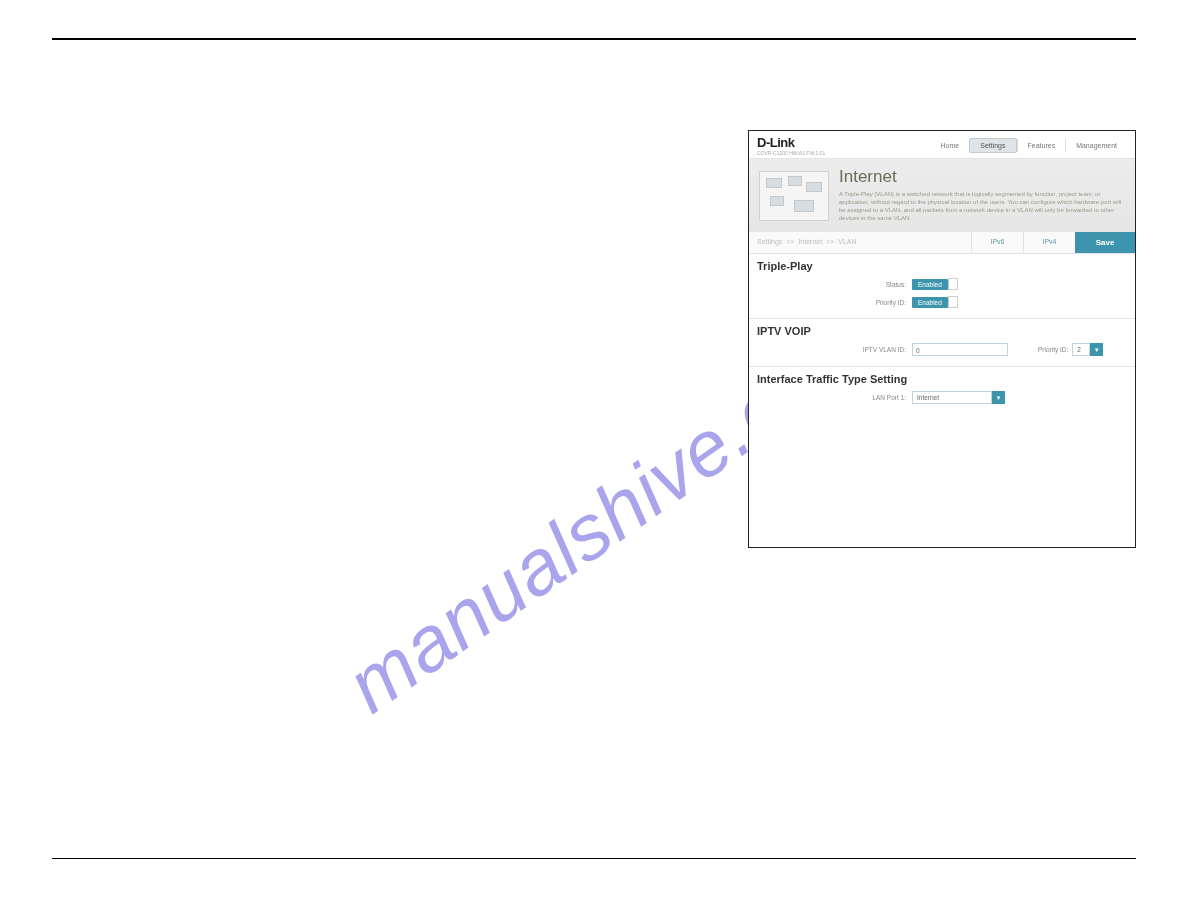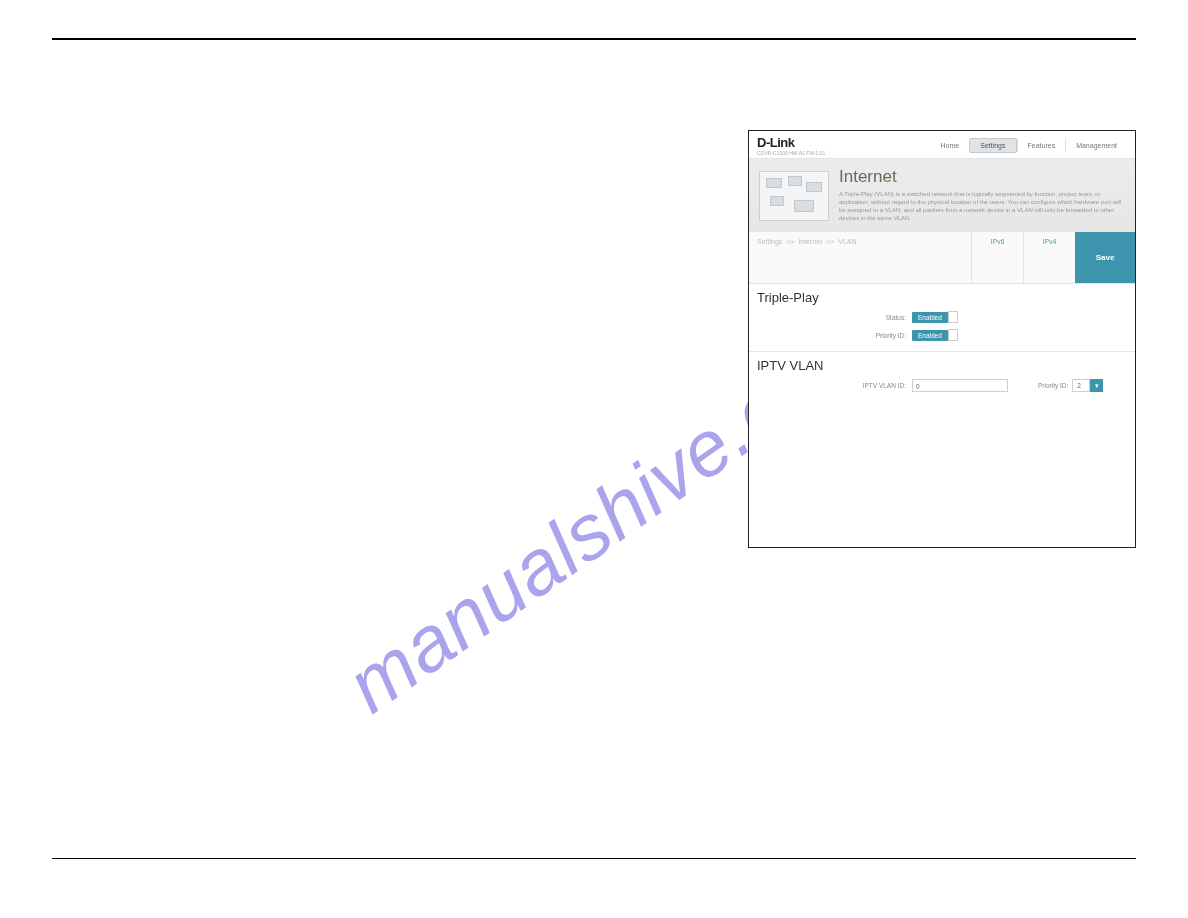--- a/index.html
+++ b/index.html
@@ -22,25 +22,25 @@
   .hero { background: linear-gradient(#ececec,#e6e6e6); padding: 8px 10px 10px 90px; position: relative; min-height: 70px; }
   .hero-icon { position: absolute; left: 10px; top: 12px; width: 70px; height: 50px; border: 1px solid #d0d0d0; background: #f5f5f5; }
   .hero-icon .chip { position: absolute; background: #d8dde1; border: 1px solid #c3c8cc; }
   .hero-title { font-size: 17px; color: #6a6a5a; font-weight: 400; margin-bottom: 3px; }
   .hero-desc { font-size: 6px; color: #9a9a8c; line-height: 1.35; }
 
   .subbar { display: flex; align-items: stretch; border-bottom: 1px solid #e3e3e3; background: #fafafa; }
   .breadcrumb { flex: 1; padding: 6px 8px; font-size: 7px; color: #bdbdbd; }
   .breadcrumb .bc-sep { color: #bdbdbd; padding: 0 2px; }
   .subtab { width: 52px; text-align: center; padding: 6px 0; font-size: 7px; color: #5d97ad; border-left: 1px solid #e3e3e3; }
-  .save-btn { width: 60px; text-align: center; padding: 21px 0; font-size: 8px; color: #fff; background: #3d95ad; font-weight: bold; }
+  .save-btn { width: 60px; text-align: center; padding: 6px 0; font-size: 8px; color: #fff; background: #3d95ad; font-weight: bold; }
 
   .section { padding: 6px 8px 4px 8px; border-bottom: 1px solid #e6e6e6; }
   .section:last-child { border-bottom: none; }
-  .section-title { font-size: 13px; font-weight: normal; color: #333; margin-bottom: 6px; }
+  .section-title { font-size: 11px; font-weight: bold; color: #333; margin-bottom: 6px; }
   .row { display: flex; align-items: center; margin-bottom: 6px; }
   .row-label { width: 155px; text-align: right; font-size: 6.5px; color: #888; padding-right: 6px; }
   .toggle { display: inline-flex; align-items: center; }
   .toggle-on { background: #3d95ad; color: #fff; font-size: 6.5px; padding: 2px 6px; border-radius: 1px; }
   .toggle-knob { width: 10px; height: 12px; background: #fff; border: 1px solid #ccc; }
   .text-input { width: 96px; height: 13px; border: 1px solid #bcd6df; background: #fff; font-size: 6.5px; color: #666; padding: 0 3px; line-height: 13px; }
   .select-wrap { display: inline-flex; align-items: stretch; height: 13px; }
   .select-box { border: 1px solid #bcd6df; background:#fff; font-size: 6.5px; color:#666; padding: 0 4px; line-height: 11px; min-width: 18px; display:flex; align-items:center; }
   .select-box.wide { min-width: 80px; }
   .select-caret { width: 13px; background: #3d95ad; color: #fff; display:flex; align-items:center; justify-content:center; font-size:7px; }
@@ -108,28 +108,38 @@
       <div class="row-label">Priority ID:</div>
       <div class="toggle">
         <span class="toggle-on">Enabled</span>
         <span class="toggle-knob"></span>
       </div>
     </div>
   </div>
 
 
   <div class="section">
-    <div class="section-title">IPTV VLAN</div>
+    <div class="section-title">IPTV VOIP</div>
     <div class="row">
       <div class="row-label">IPTV VLAN ID:</div>
       <div class="text-input">0</div>
       <div class="gap"></div>
       <div class="priority-label">Priority ID:</div>
       <div class="select-wrap">
         <div class="select-box">2</div>
         <div class="select-caret">▾</div>
       </div>
     </div>
   </div>
 
 
+  <div class="section">
+    <div class="section-title">Interface Traffic Type Setting</div>
+    <div class="row">
+      <div class="row-label">LAN Port 1:</div>
+      <div class="select-wrap">
+        <div class="select-box wide">Internet</div>
+        <div class="select-caret">▾</div>
+      </div>
+    </div>
+  </div>
 
 </div>
 
 </body></html>

